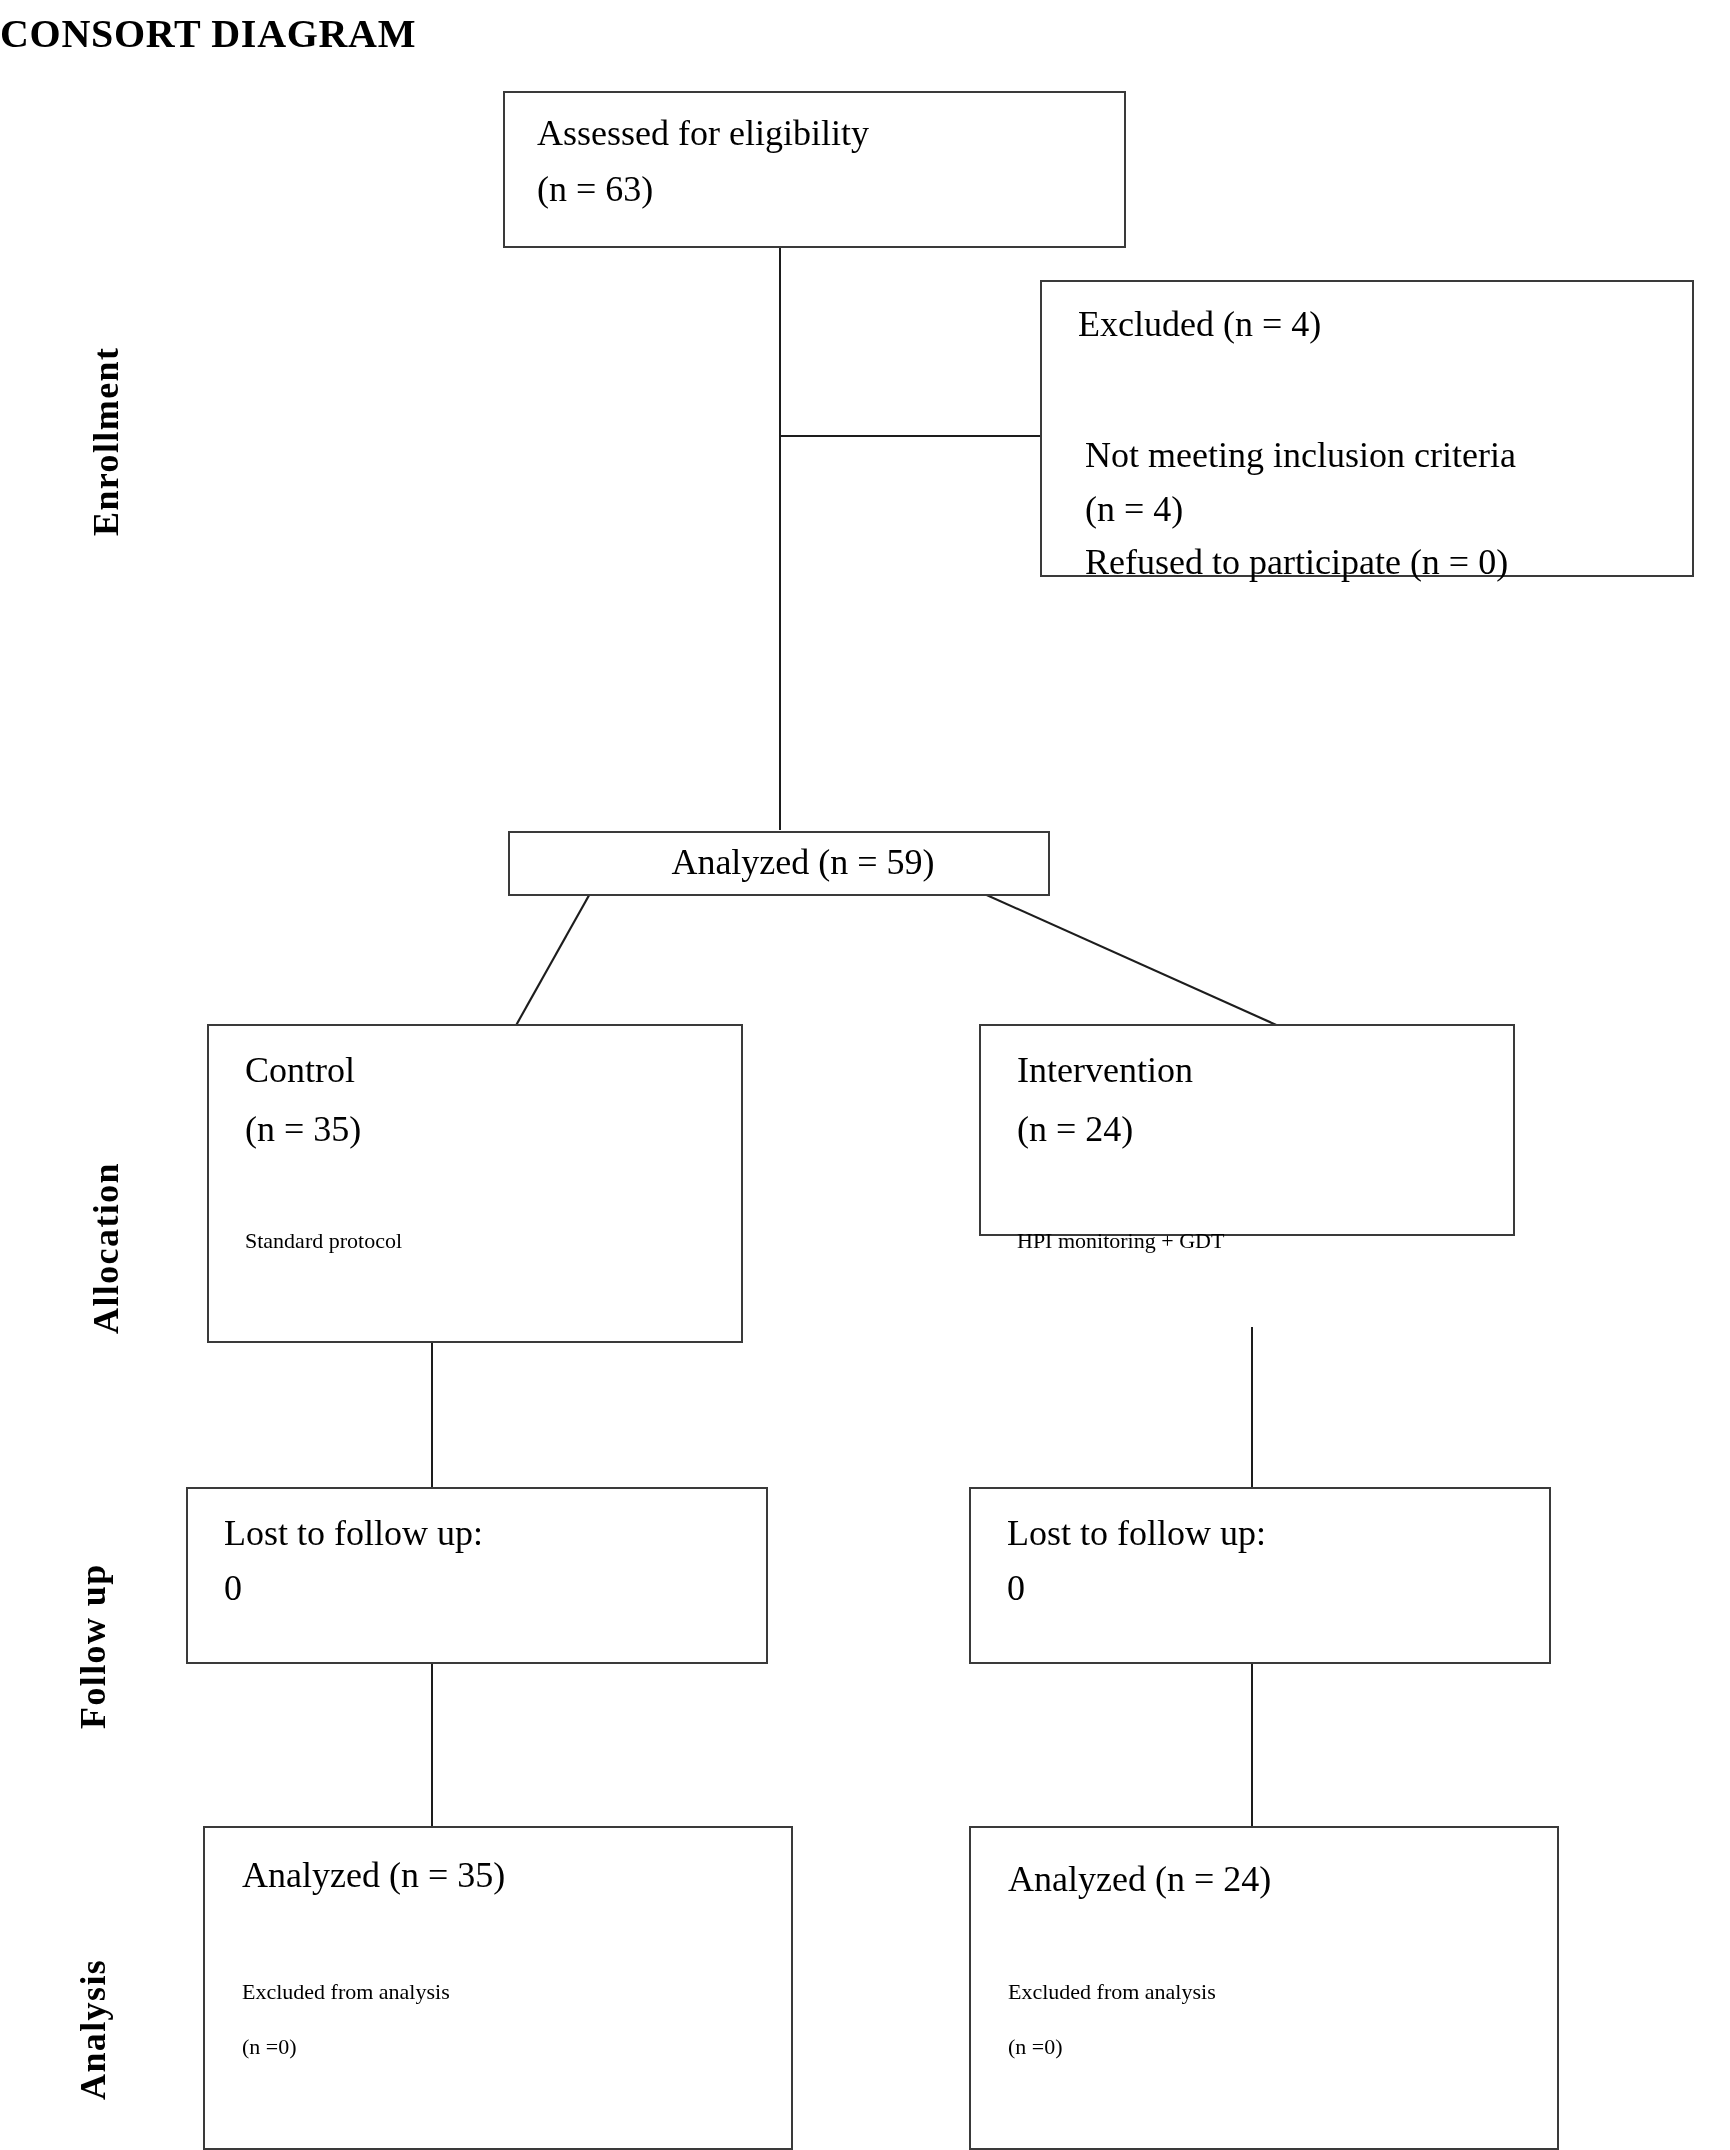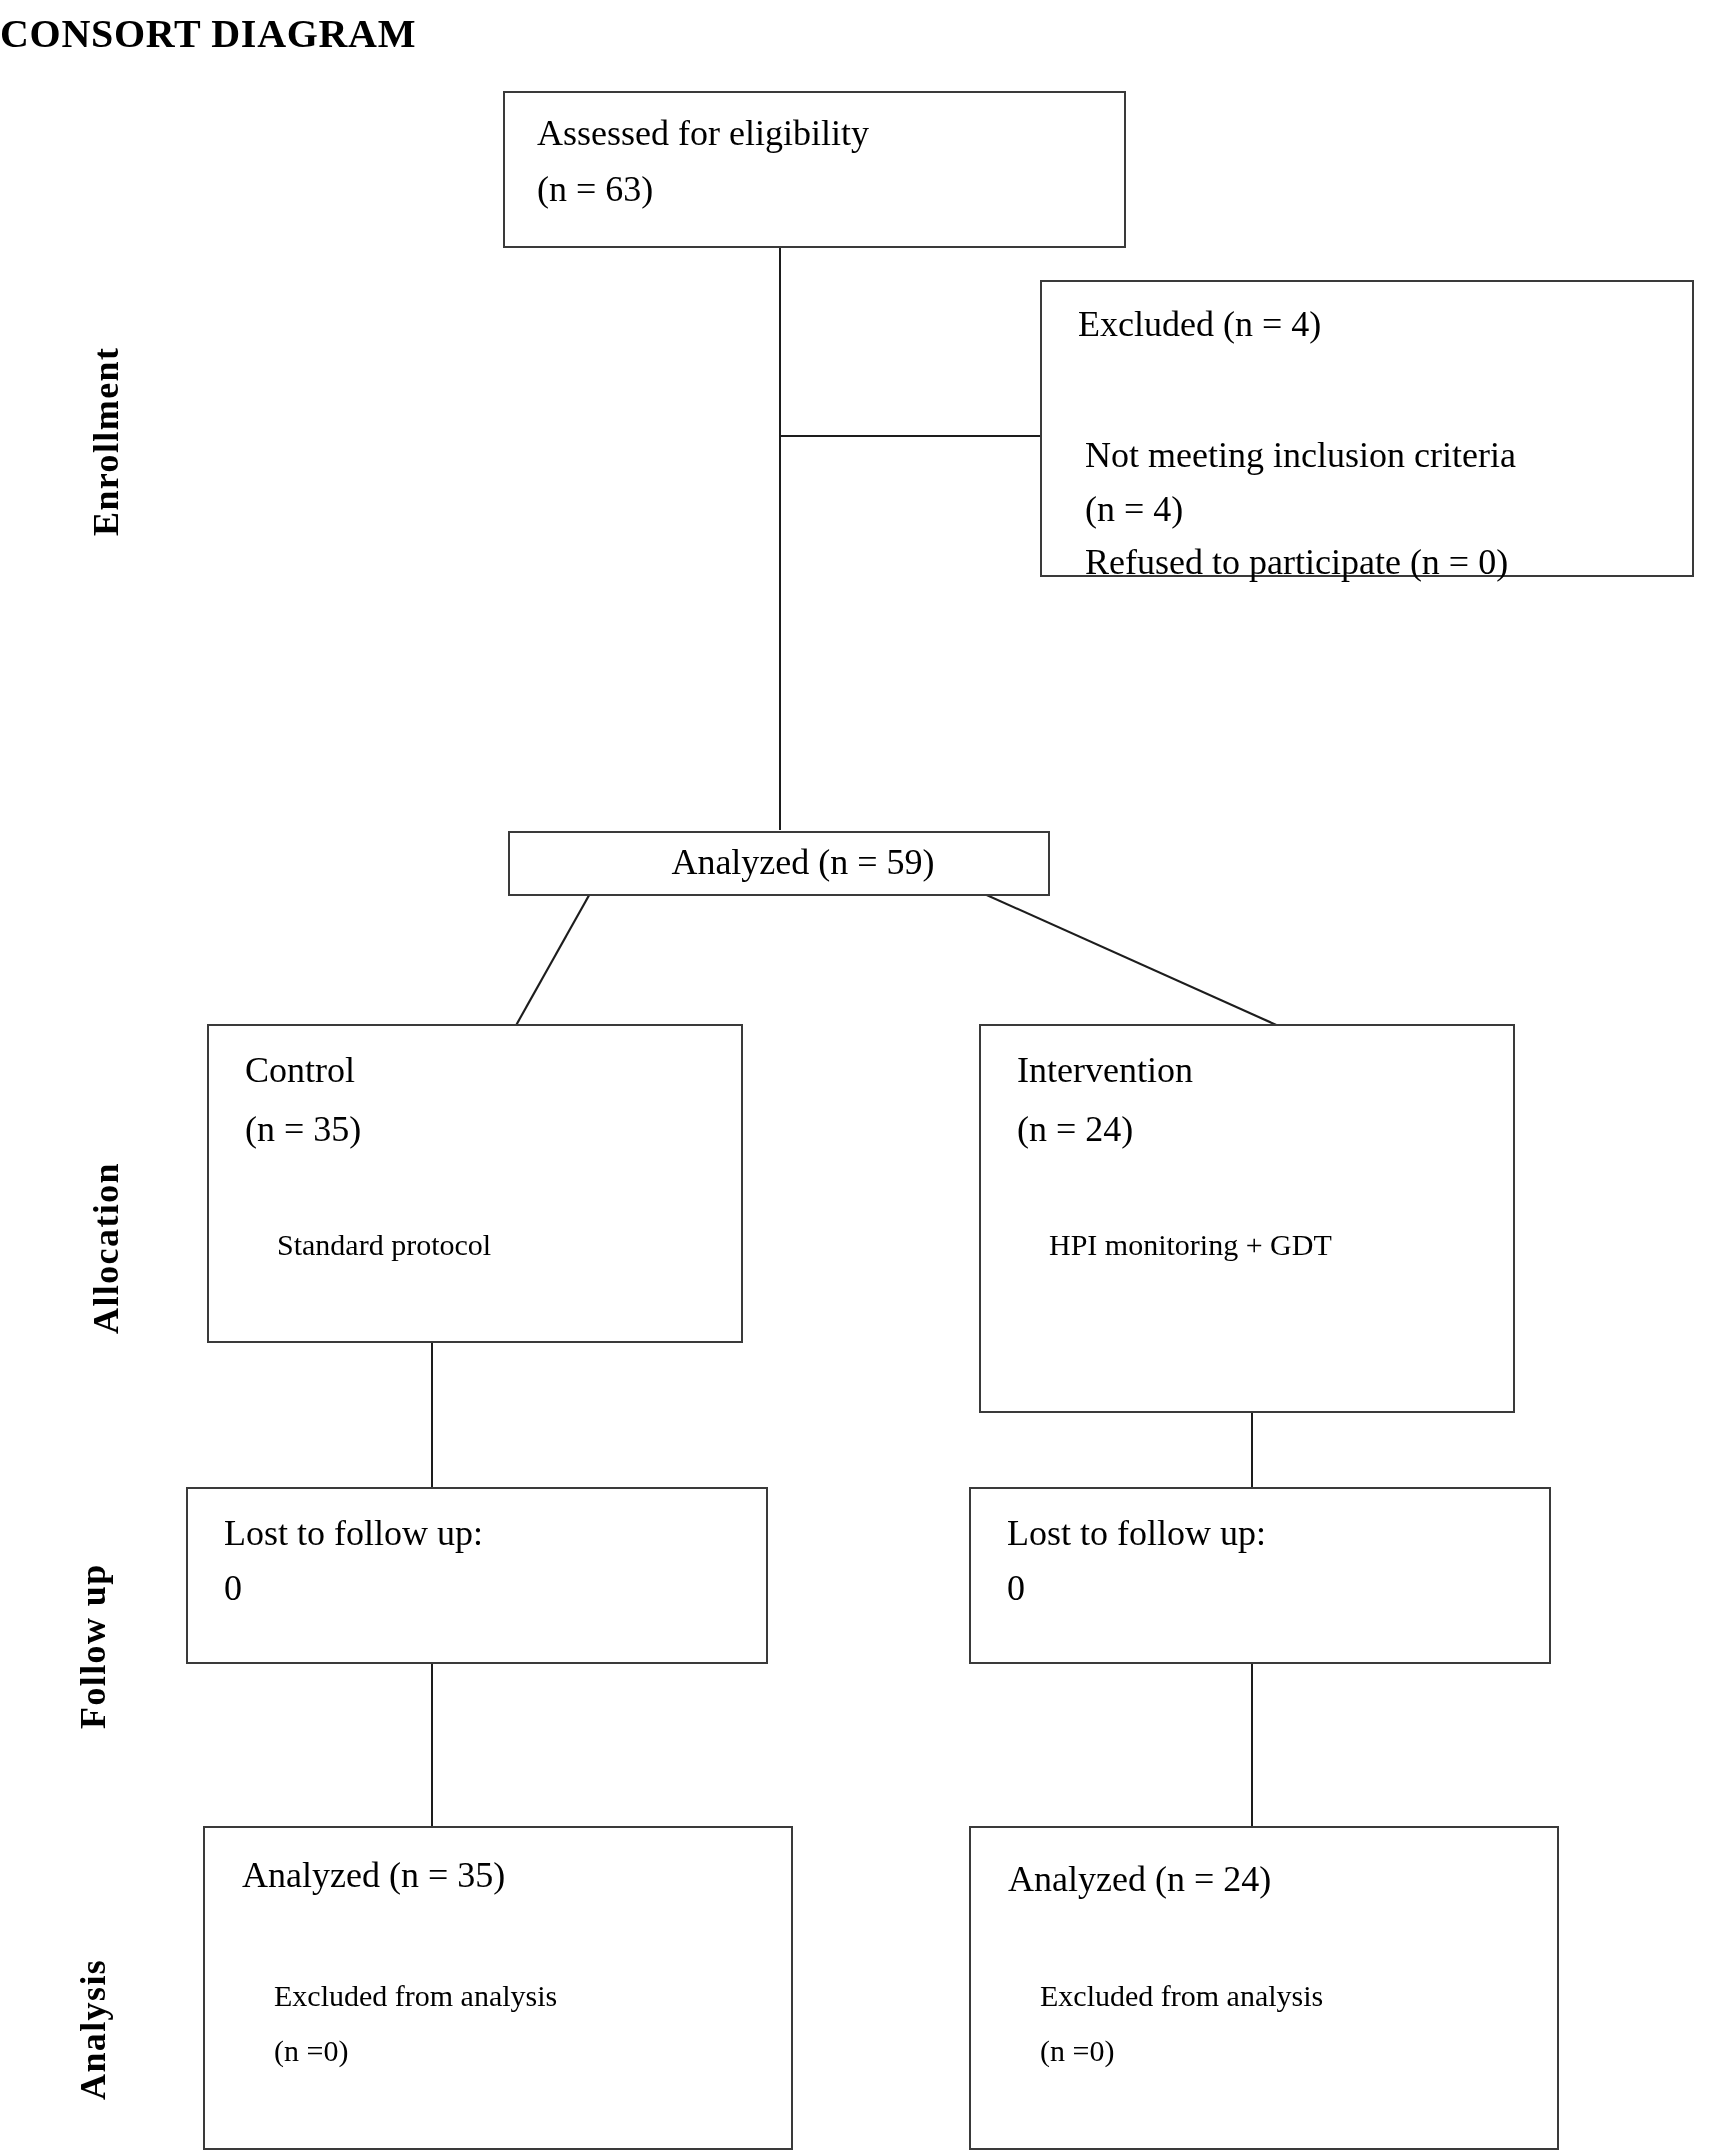--- a/index.html
+++ b/index.html
@@ -52,22 +52,21 @@
     z-index: 3;
   }
   .box .ln {
     position: absolute;
     white-space: nowrap;
     font-size: 36px;
     line-height: 1.05;
     font-family: "Liberation Serif", "DejaVu Serif", serif;
   }
   .ln.small {
-    font-size: 30px;
-    margin-left: 32px;
+    font-size: 22px;
   }
   .ln.center {
     left: 0;
     width: 100%;
     text-align: center;
   }
 
   
   .vline {
     position: absolute;
@@ -135,21 +134,21 @@
   <div class="box" style="left:508px; top:831px; width:542px; height:65px;">
     <div class="ln center" style="top:11px;padding-left:24px;">Analyzed (n = 59)</div>
   </div>
 
   <div class="box" style="left:207px; top:1024px; width:536px; height:319px;">
     <div class="ln" style="left:36px; top:26px;">Control</div>
     <div class="ln" style="left:36px; top:85px;">(n = 35)</div>
     <div class="ln small" style="left:36px; top:203px;">Standard protocol</div>
   </div>
 
-  <div class="box" style="left:979px; top:1024px; width:536px; height:389px;">
+  <div class="box" style="left:979px; top:1024px; width:536px; height:212px;">
     <div class="ln" style="left:36px; top:26px;">Intervention</div>
     <div class="ln" style="left:36px; top:85px;">(n = 24)</div>
     <div class="ln small" style="left:36px; top:203px;">HPI monitoring + GDT</div>
   </div>
 
   <div class="box" style="left:186px; top:1487px; width:582px; height:177px;">
     <div class="ln" style="left:36px; top:26px;">Lost to follow up:</div>
     <div class="ln" style="left:36px; top:81px;">0</div>
   </div>
 

